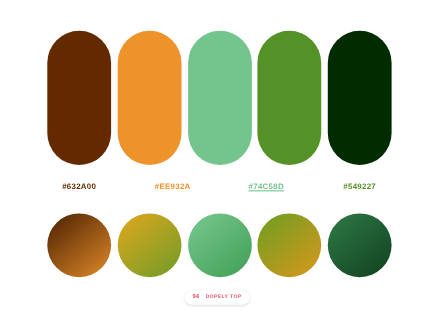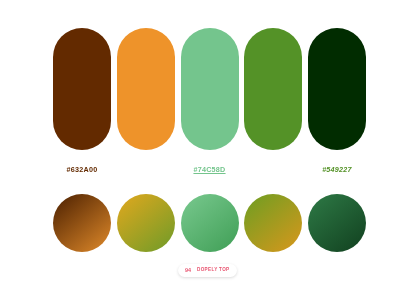--- a/index.html
+++ b/index.html
@@ -13,21 +13,20 @@
     font-family: "Liberation Sans", sans-serif;
     overflow: hidden;
     position: relative;
   }
 
   #palette-board {
     position: absolute;
     left: 0; top: 0;
     width: 368px;
     height: 300px;
-    margin-left: 10px;
   }
 
   
   #swatch-row {
     position: absolute;
     left: 43px;
     top: 28px;
     width: 313px;
     height: 122px;
     display: flex;
@@ -112,22 +111,23 @@
   <div id="swatch-row">
     <div class="swatch-pill" style="background: rgb(99, 42, 0);"></div>
     <div class="swatch-pill" style="background: rgb(238, 147, 42);"></div>
     <div class="swatch-pill" style="background: rgb(116, 197, 141);"></div>
     <div class="swatch-pill" style="background: rgb(84, 146, 39);"></div>
     <div class="swatch-pill" style="background: rgb(1, 44, 0);"></div>
   </div>
 
   <div id="hex-row">
     <div class="hex-label" style="color: rgb(99, 42, 0);">#632A00</div>
+    <div class="hex-label" style="color: rgb(238, 147, 42);">#EE932A</div>
     <div class="hex-label" style="color: rgb(116, 197, 141); text-decoration: underline;">#74C58D</div>
-    <div class="hex-label" style="color: rgb(84, 146, 39); font-style: italic;">#549227</div>
+    <div class="hex-label" style="color: rgb(84, 146, 39);">#549227</div>
   </div>
 
   <div id="gradient-row">
     <div class="gradient-circle" style="background: linear-gradient(140deg, rgb(74, 31, 0) 0%, rgb(224, 138, 42) 100%);"></div>
     <div class="gradient-circle" style="background: linear-gradient(140deg, rgb(226, 168, 30) 0%, rgb(110, 155, 40) 100%);"></div>
     <div class="gradient-circle" style="background: linear-gradient(140deg, rgb(121, 201, 143) 0%, rgb(63, 158, 85) 100%);"></div>
     <div class="gradient-circle" style="background: linear-gradient(140deg, rgb(108, 158, 34) 0%, rgb(217, 151, 28) 100%);"></div>
     <div class="gradient-circle" style="background: linear-gradient(140deg, rgb(46, 122, 70) 0%, rgb(17, 64, 31) 100%);"></div>
   </div>
 

